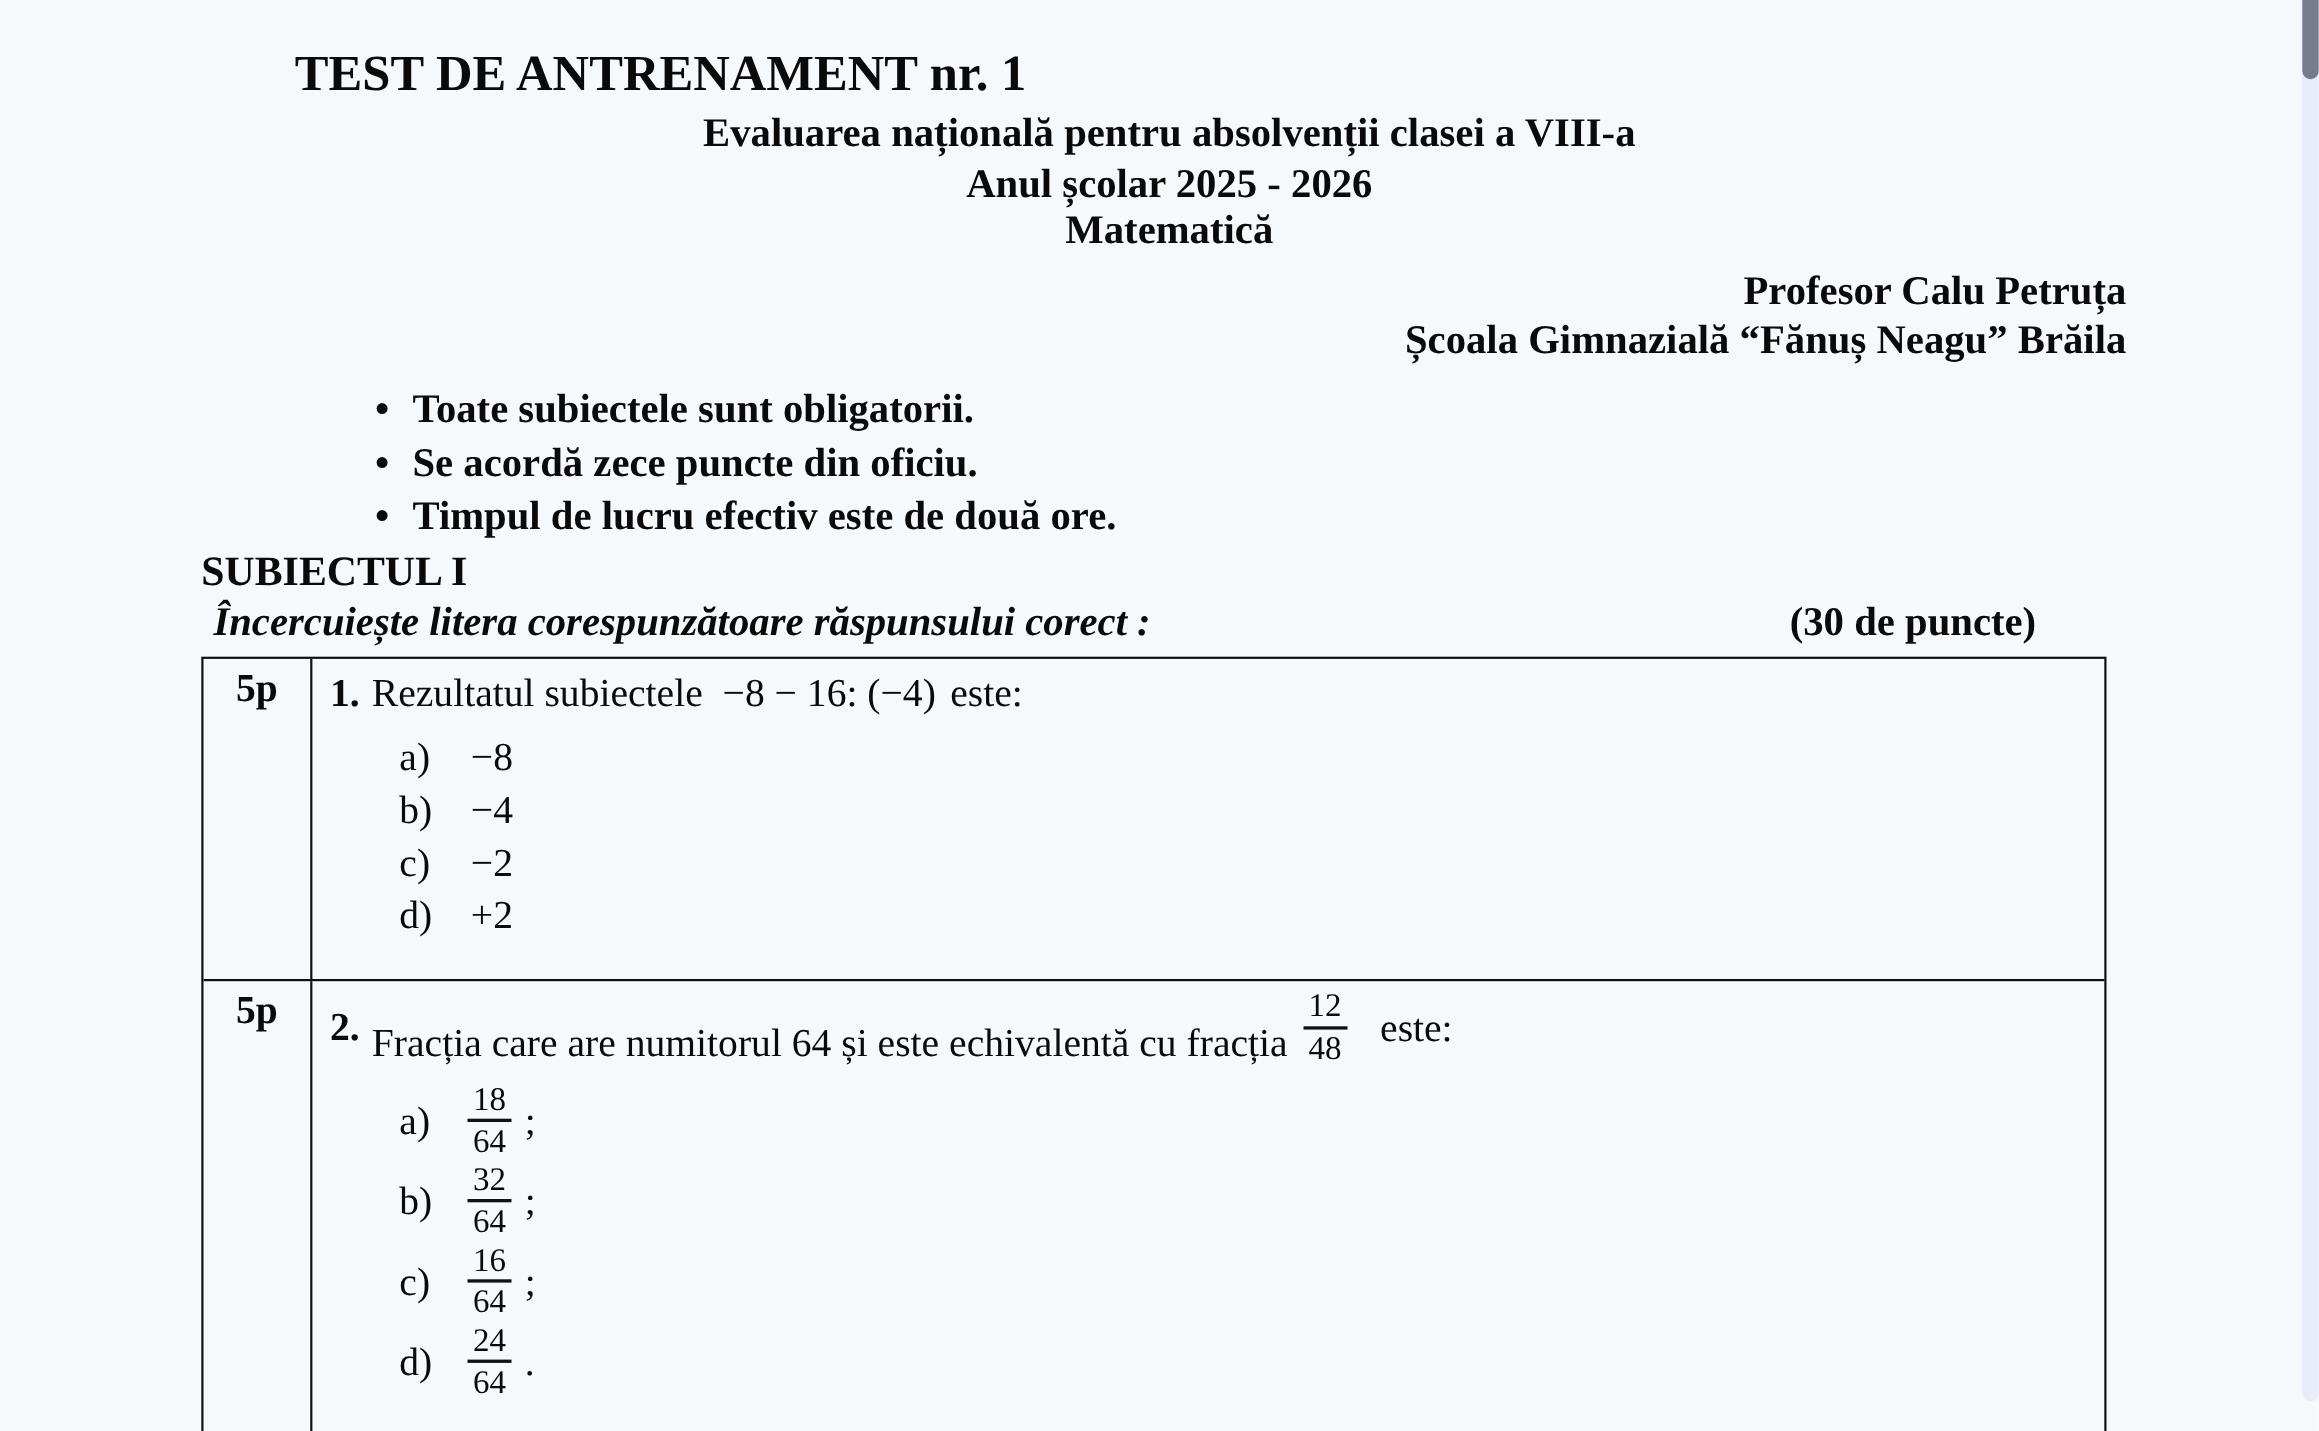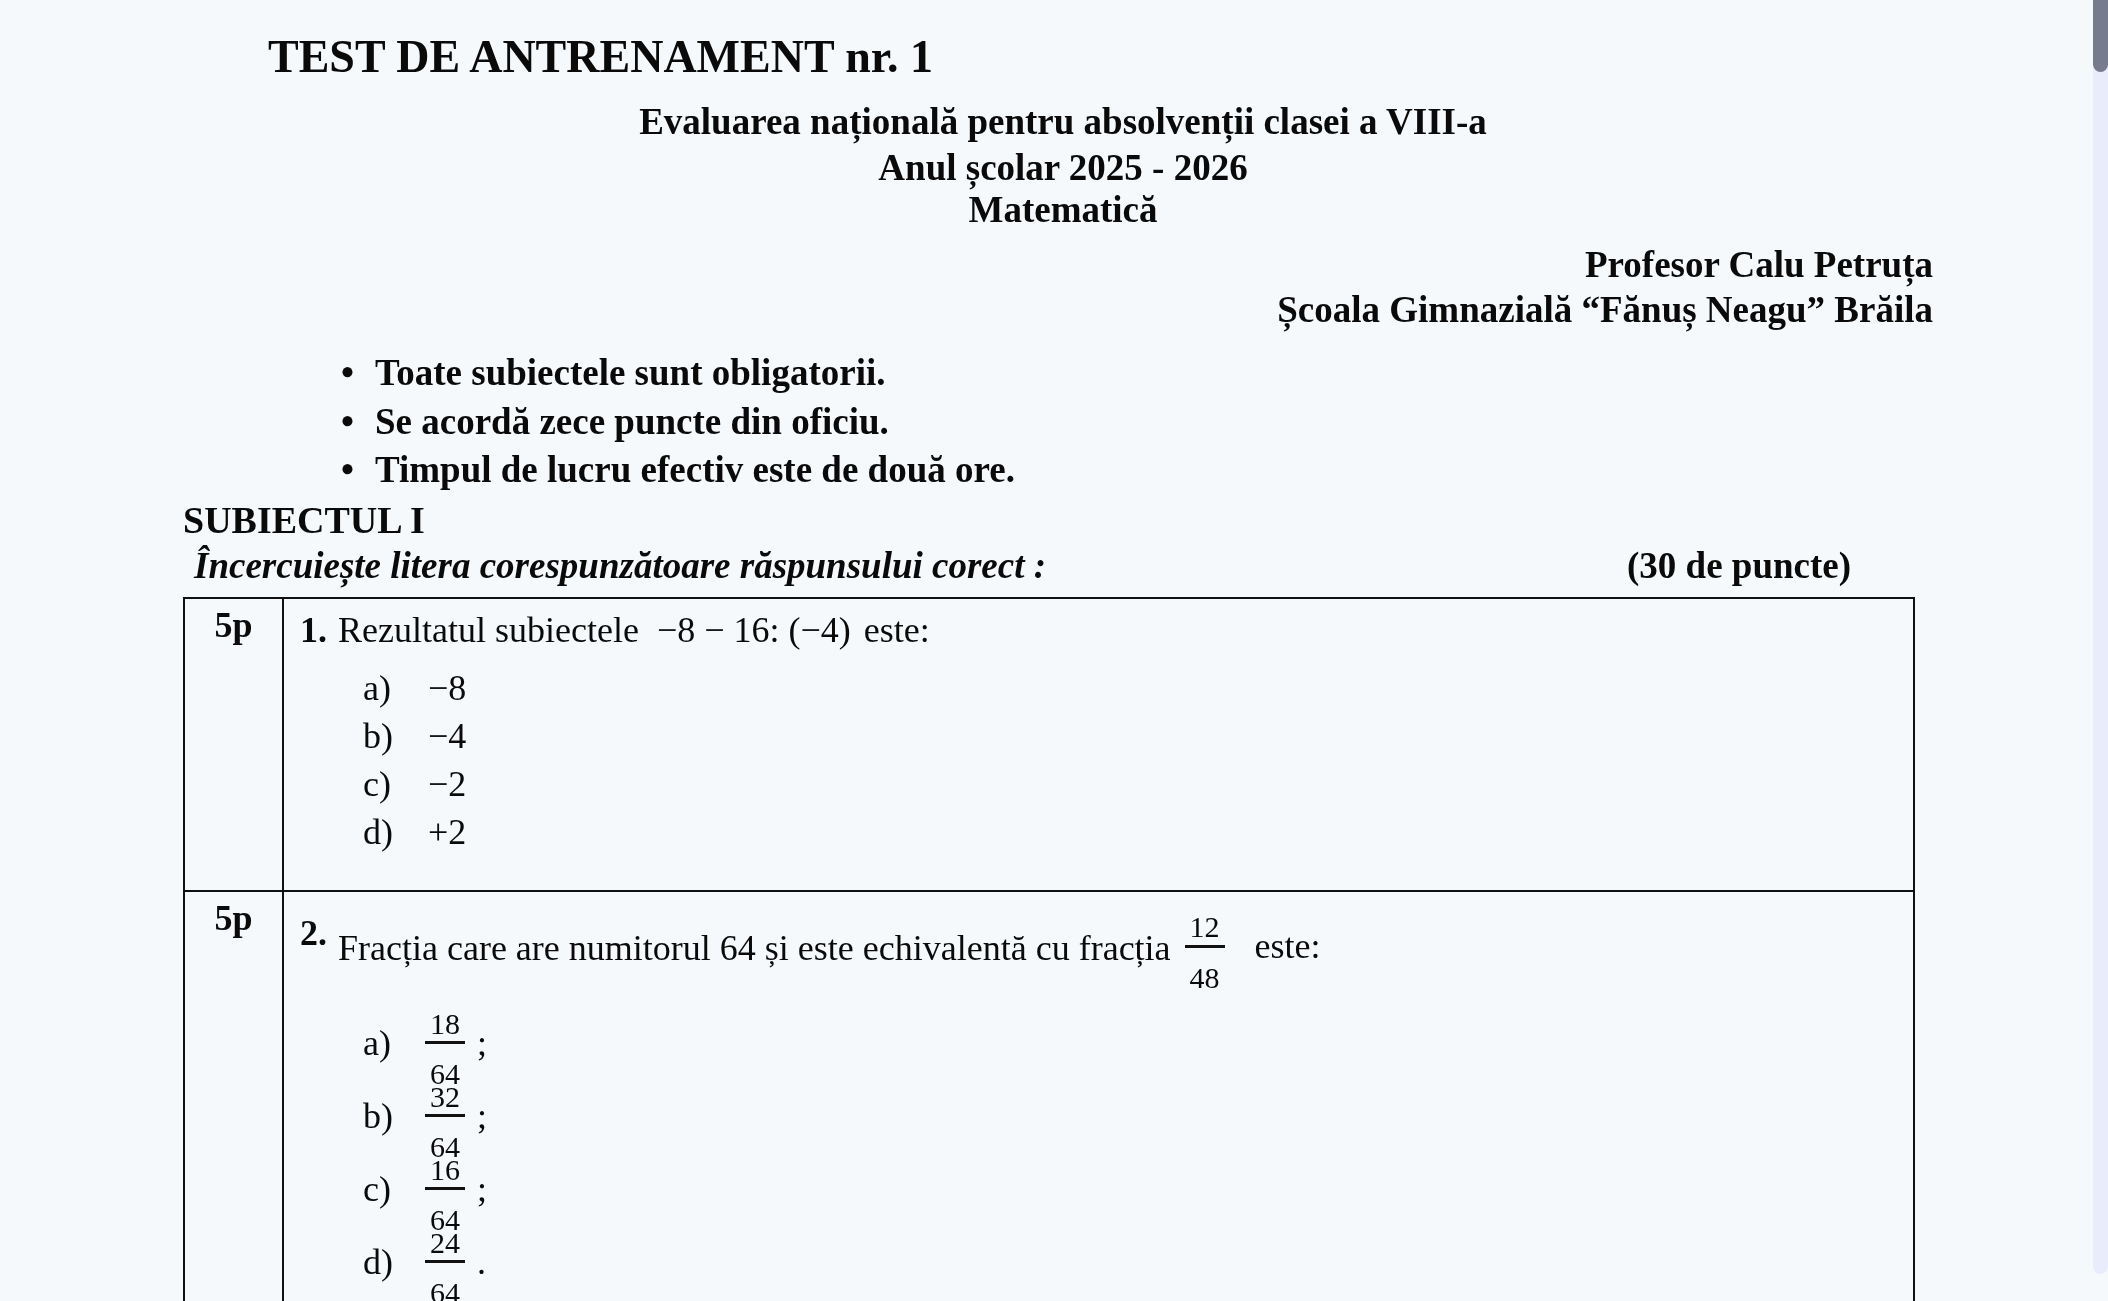--- a/index.html
+++ b/index.html
@@ -3,21 +3,21 @@
 <meta charset="utf-8">
 <style>
   html,body { margin:0; padding:0; }
   .screen {
     position:relative; width:2108px; height:1301px;
     background:#f5f9fc; overflow:hidden;
     font-family:"Liberation Serif", serif; color:#0a0a0a;
   }
   .abs { position:absolute; }
 
-  .doc-title { left:268px; top:30px; font-size:46px; font-weight:700; white-space:nowrap; }
+  .doc-title { left:268px; top:40px; font-size:46px; font-weight:700; white-space:nowrap; }
 
   .center-line { left:183px; width:1760px; text-align:center; font-size:37px; font-weight:700; white-space:nowrap; }
   .sub1 { top:100px; } .sub2 { top:146px; } .sub3 { top:188px; }
 
   .right-line { left:183px; width:1750px; text-align:right; font-size:37px; font-weight:700; white-space:nowrap; }
   .auth1 { top:243px; } .auth2 { top:288px; }
 
   .bullet-line { left:341px; display:flex; gap:21px; font-size:37px; font-weight:700; white-space:nowrap; }
   .bl1 { top:351px; } .bl2 { top:400px; } .bl3 { top:448px; }
 
@@ -48,21 +48,21 @@
   .opt1 { height:48px; display:flex; align-items:center; }
   .opt1 .olab { width:65px; }
 
   .opts2 { margin:12px 0 0 79px; font-size:36px; }
   .opt2 { height:73px; display:flex; align-items:center; }
   .opt2 .olab { width:62px; }
   .opt2 .osep { margin-left:12px; }
 
   .frac { display:inline-flex; flex-direction:column; align-items:center; font-size:30px; line-height:1.12; }
   .frac .fbar { align-self:stretch; height:3px; background:#111; margin:1px 0; }
-  .frac .fnum, .frac .fden { padding:0 5px;margin-top:12px; }
+  .frac .fnum, .frac .fden { padding:0 5px; }
 
   .sb-track { right:0; top:0; width:15px; height:1274px; background:#e9ecfb;
               border-bottom-left-radius:8px; border-bottom-right-radius:8px; }
   .sb-thumb { right:0; top:-8px; width:15px; height:80px; background:#767b8e; border-radius:8px; }
 </style>
 </head>
 <body>
 
 <div class="screen">
 

